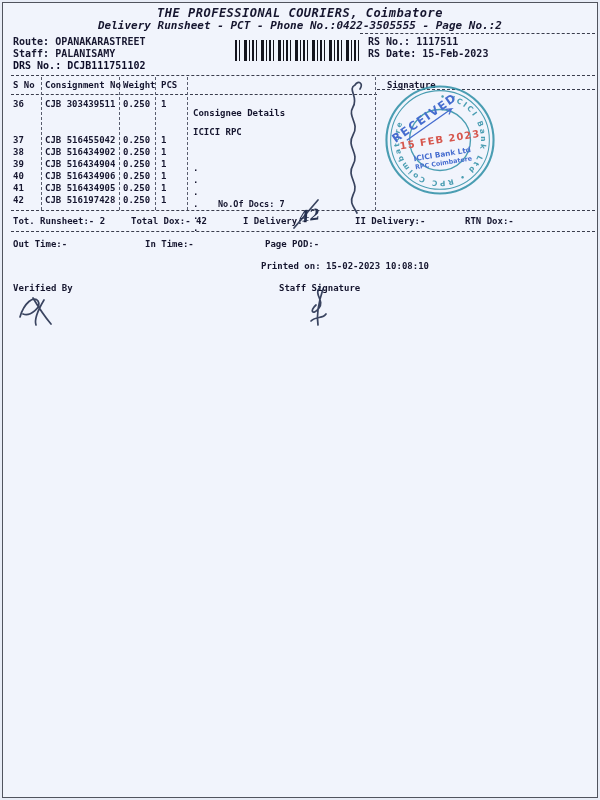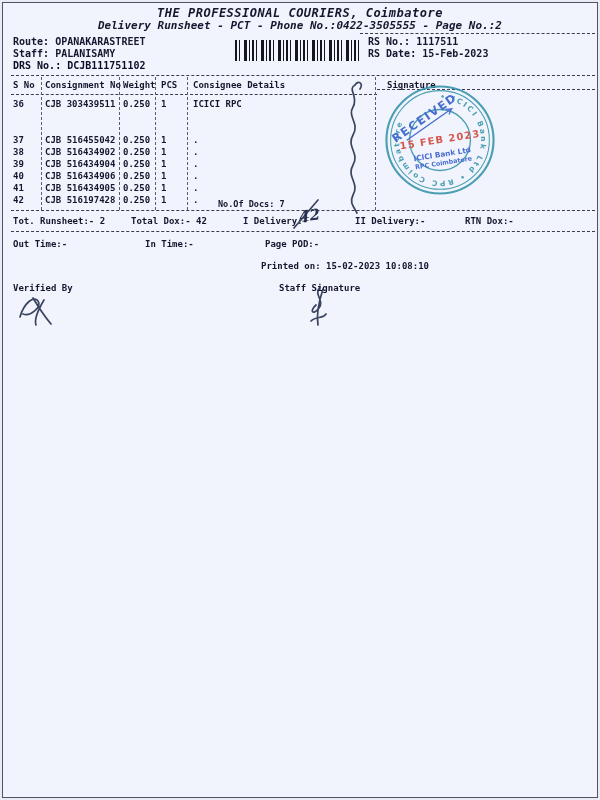--- a/index.html
+++ b/index.html
@@ -20,21 +20,21 @@
                #15151f 0 2px, transparent 2px 4px,
                #15151f 4px 5px, transparent 5px 9px,
                #15151f 9px 12px, transparent 12px 14px,
                #15151f 14px 15px, transparent 15px 17px); }
   .thead,.trow { position:absolute; left:0; width:100%; height:12px; }
   .cell { position:absolute; font-weight:bold; color:#16162f; font-size:9px; white-space:pre; }
   .x-sno  { left:10px; }
   .x-con  { left:42px; }
   .x-wt   { left:120px; }
   .x-pcs  { left:158px;text-align:right; }
-  .x-cons { left:190px; }
+  .x-cons { left:190px;margin-top:28px; }
   .x-sig  { left:384px; }
   .docs-note { font-size:8.5px;margin-left:25px; }
   .overlay { position:absolute; left:0; top:0; z-index:6; pointer-events:none; }
   .stamp { position:absolute; left:374px; top:74px; z-index:4; }
   .hw-text { font-family:"DejaVu Serif", serif; font-style:italic; font-weight:bold; }
 </style>
 </head>
 <body>
 
 <div class="page">

